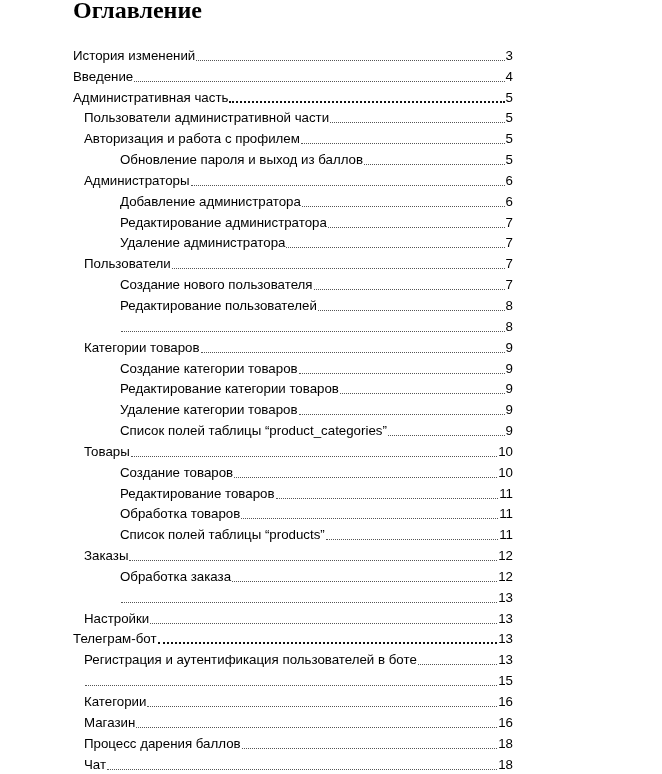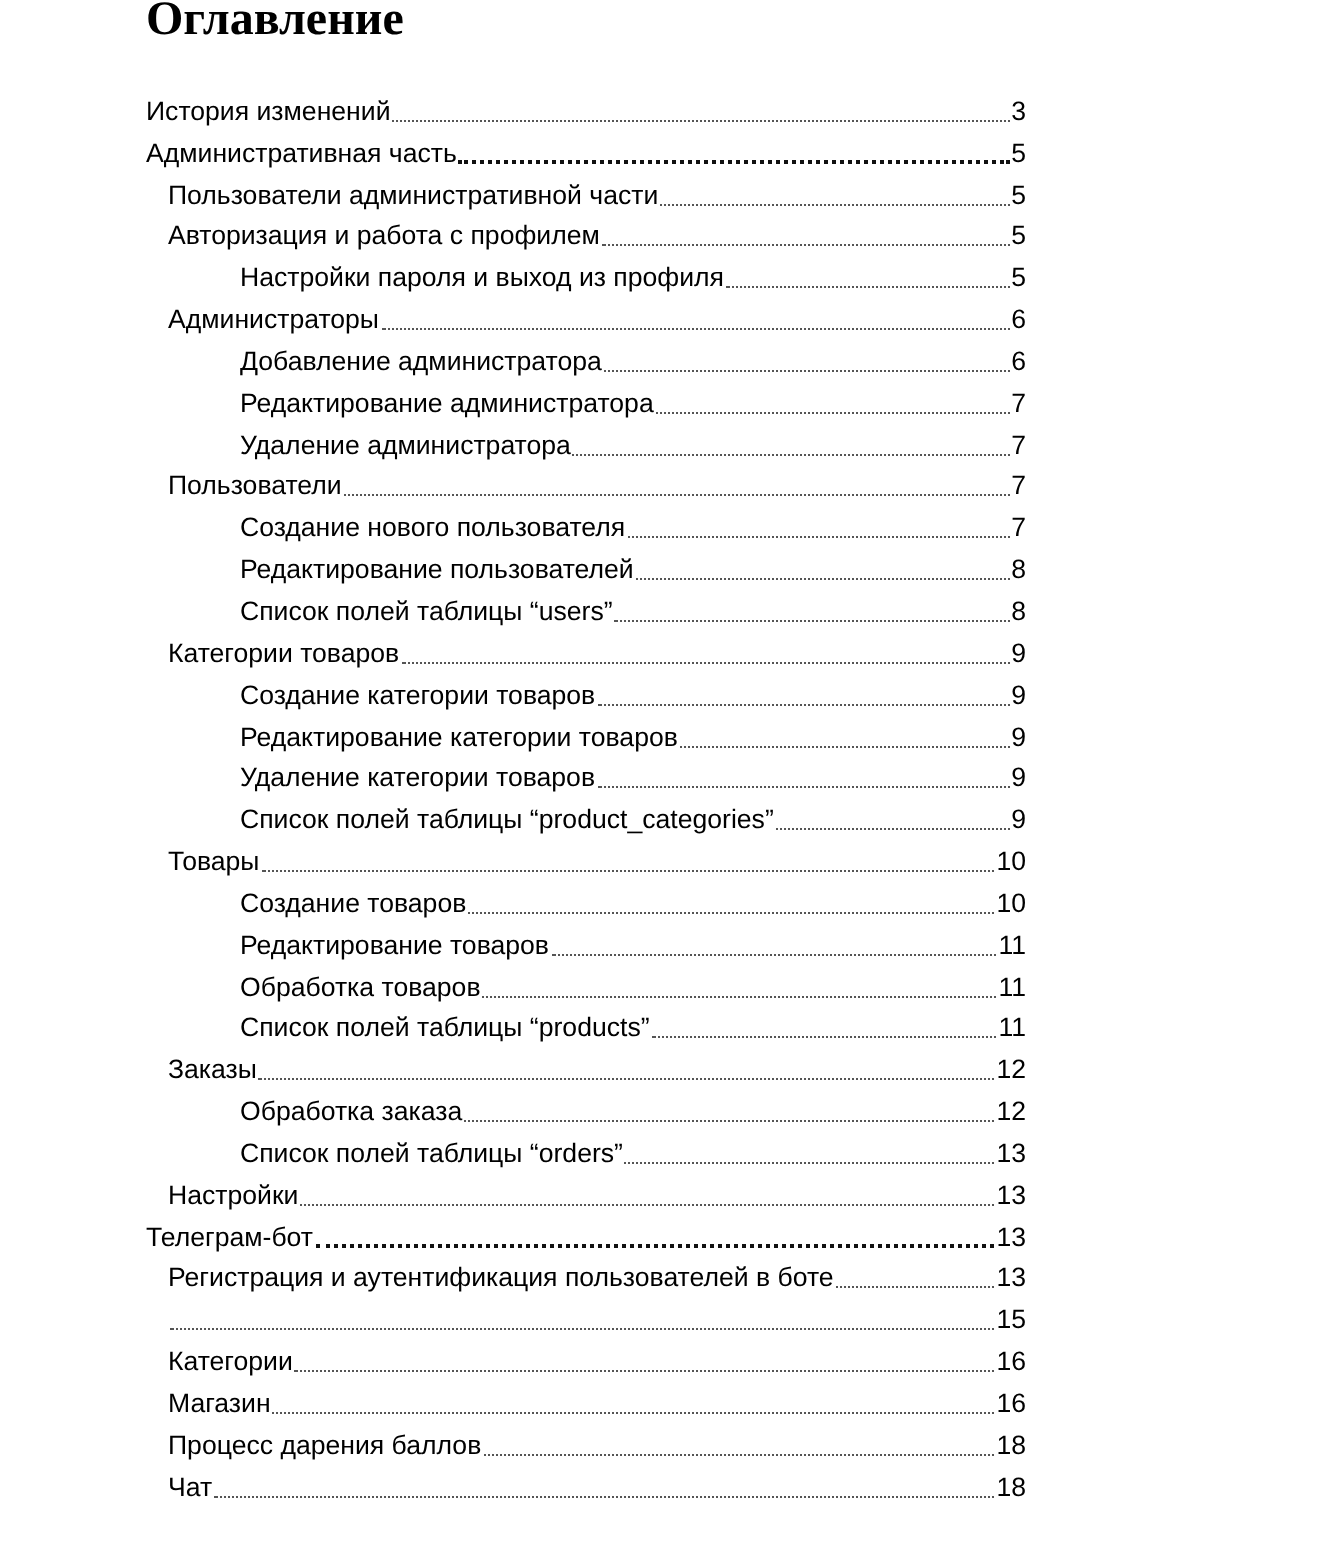--- a/index.html
+++ b/index.html
@@ -46,37 +46,42 @@
 <body>
 
 <h1 class="title">Оглавление</h1>
 
 <ul class="toc" id="toc">
     <li class="toc-row l1">
       <span class="toc-label">История изменений</span>
       <span class="toc-leader"></span>
       <span class="toc-page">3</span>
     </li>
+    <li class="toc-row l1">
+      <span class="toc-label">Введение</span>
+      <span class="toc-leader"></span>
+      <span class="toc-page">4</span>
+    </li>
     <li class="toc-row l1 bold">
       <span class="toc-label">Административная часть</span>
       <span class="toc-leader"></span>
       <span class="toc-page">5</span>
     </li>
     <li class="toc-row l2">
       <span class="toc-label">Пользователи административной части</span>
       <span class="toc-leader"></span>
       <span class="toc-page">5</span>
     </li>
     <li class="toc-row l2">
       <span class="toc-label">Авторизация и работа с профилем</span>
       <span class="toc-leader"></span>
       <span class="toc-page">5</span>
     </li>
     <li class="toc-row l3">
-      <span class="toc-label">Настройки пароля и выход из профиля</span>
+      <span class="toc-label">Обновление пароля и выход из баллов</span>
       <span class="toc-leader"></span>
       <span class="toc-page">5</span>
     </li>
     <li class="toc-row l2">
       <span class="toc-label">Администраторы</span>
       <span class="toc-leader"></span>
       <span class="toc-page">6</span>
     </li>
     <li class="toc-row l3">
       <span class="toc-label">Добавление администратора</span>
@@ -102,21 +107,20 @@
       <span class="toc-label">Создание нового пользователя</span>
       <span class="toc-leader"></span>
       <span class="toc-page">7</span>
     </li>
     <li class="toc-row l3">
       <span class="toc-label">Редактирование пользователей</span>
       <span class="toc-leader"></span>
       <span class="toc-page">8</span>
     </li>
     <li class="toc-row l3">
-      <span class="toc-label">Список полей таблицы “users”</span>
       <span class="toc-leader"></span>
       <span class="toc-page">8</span>
     </li>
     <li class="toc-row l2">
       <span class="toc-label">Категории товаров</span>
       <span class="toc-leader"></span>
       <span class="toc-page">9</span>
     </li>
     <li class="toc-row l3">
       <span class="toc-label">Создание категории товаров</span>
@@ -167,21 +171,20 @@
       <span class="toc-label">Заказы</span>
       <span class="toc-leader"></span>
       <span class="toc-page">12</span>
     </li>
     <li class="toc-row l3">
       <span class="toc-label">Обработка заказа</span>
       <span class="toc-leader"></span>
       <span class="toc-page">12</span>
     </li>
     <li class="toc-row l3">
-      <span class="toc-label">Список полей таблицы “orders”</span>
       <span class="toc-leader"></span>
       <span class="toc-page">13</span>
     </li>
     <li class="toc-row l2">
       <span class="toc-label">Настройки</span>
       <span class="toc-leader"></span>
       <span class="toc-page">13</span>
     </li>
     <li class="toc-row l1 bold">
       <span class="toc-label">Телеграм-бот</span>

